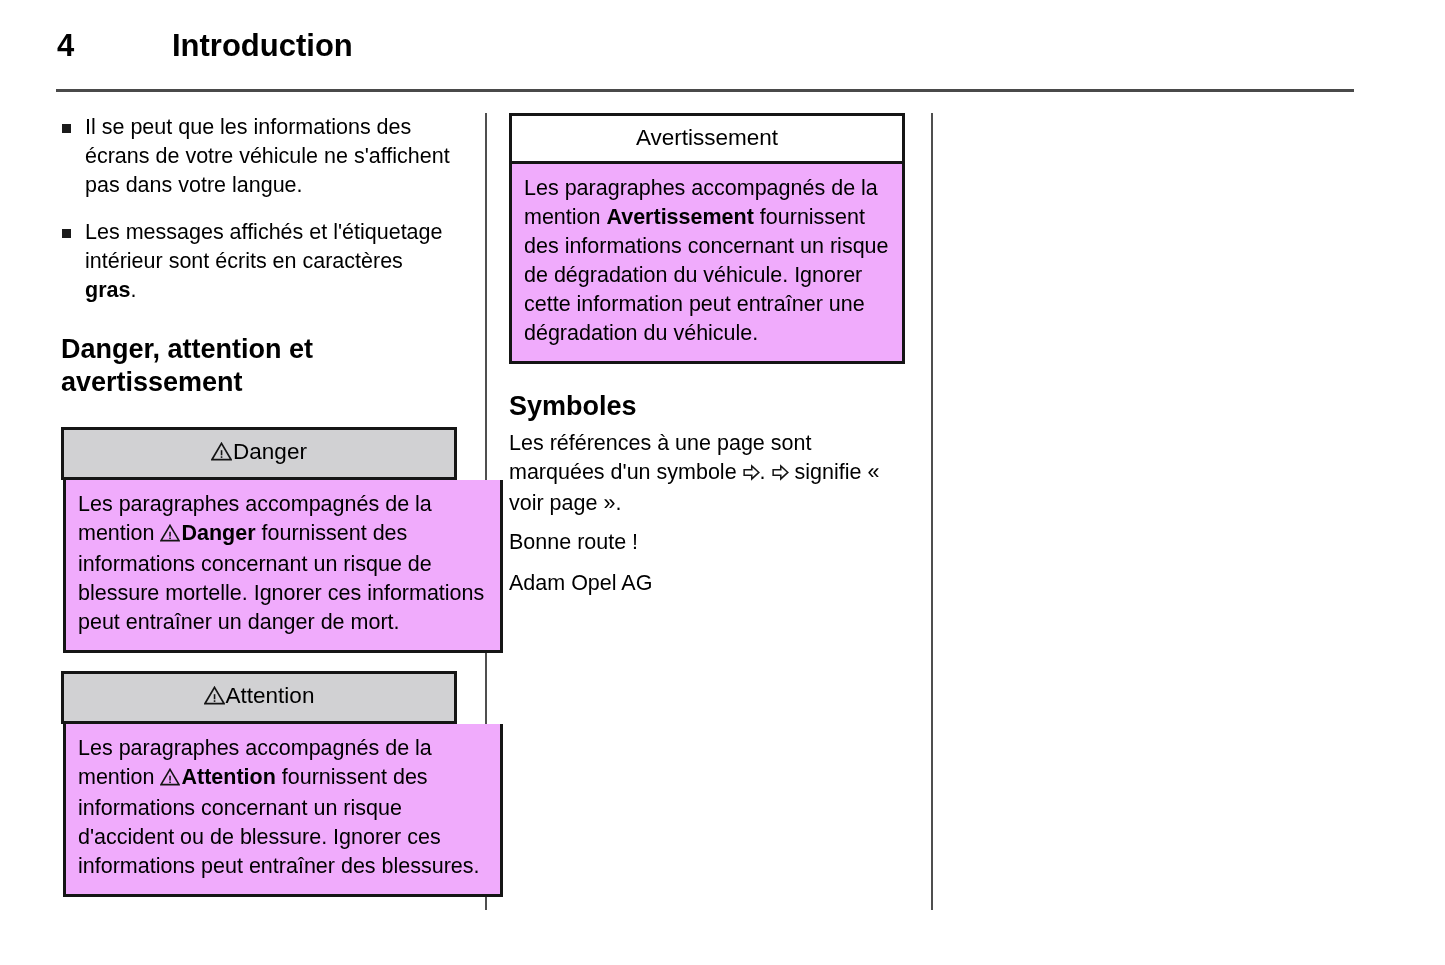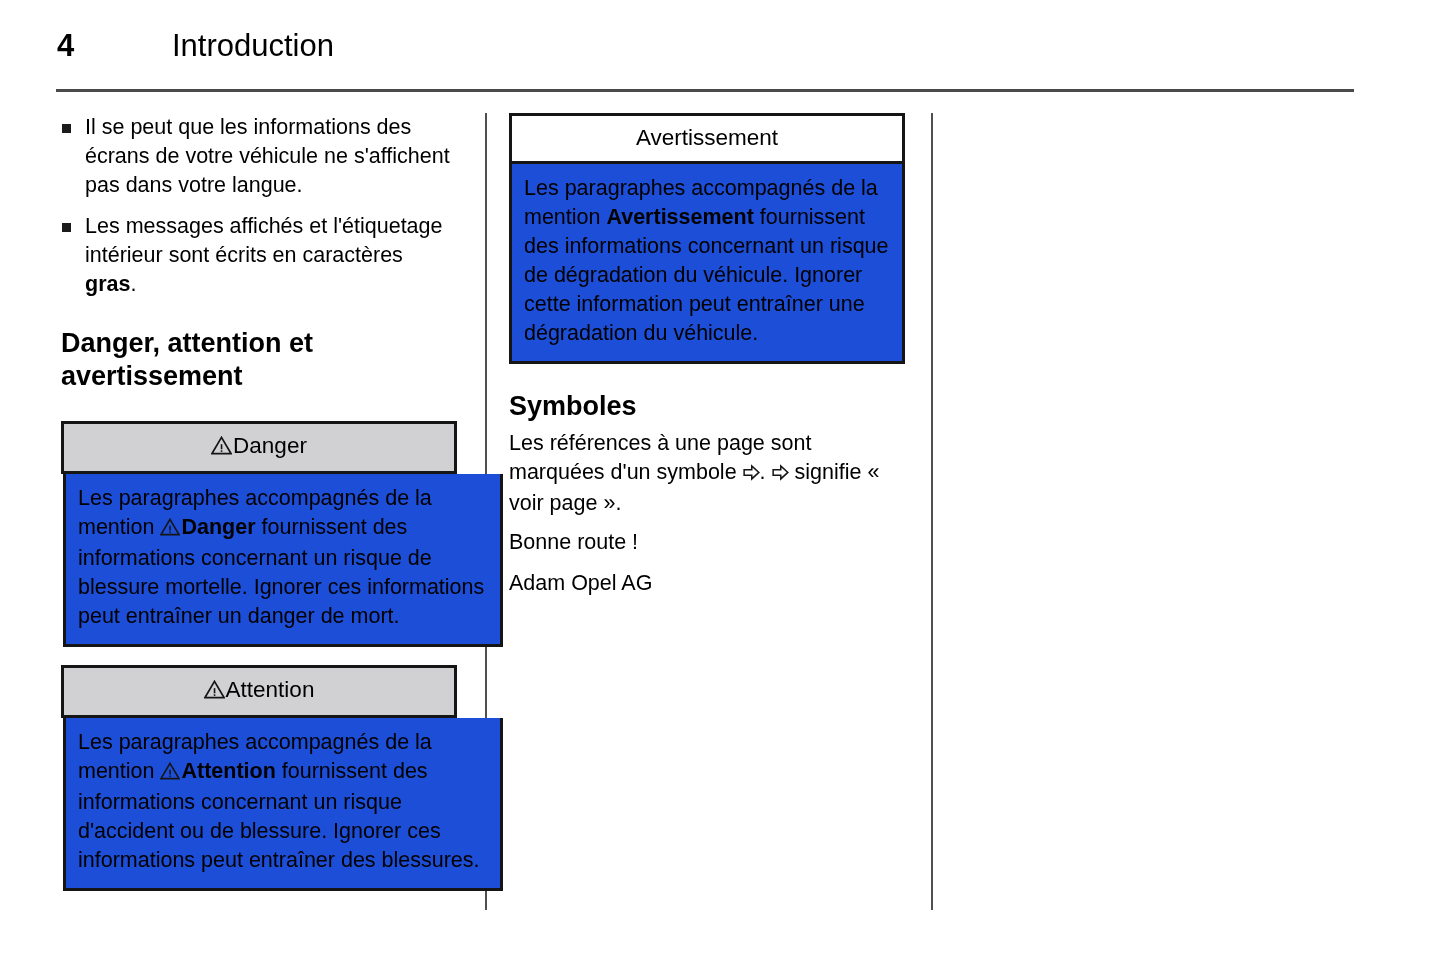--- a/index.html
+++ b/index.html
@@ -31,21 +31,21 @@
     font-size: 31px;
     font-weight: bold;
     letter-spacing: 0px;
     line-height: 38px;
   }
   .page-title {
     position: absolute;
     left: 172px;
     top: 27px;
     font-size: 31px;
-    font-weight: normal;
+    font-weight: bold;
     line-height: 38px;
   }
   .header-rule {
     position: absolute;
     left: 56px;
     top: 89px;
     width: 1298px;
     height: 3px;
     background: #4a4a4a;
   }
@@ -73,21 +73,21 @@
   .bullet-list {
     margin: 0;
     padding: 0;
     list-style: none;
   }
   .bullet-item {
     position: relative;
     padding-left: 24px;
     font-size: 21.5px;
     line-height: 29px;
-    margin-bottom: 12px;
+    margin-bottom: 18px;
   }
   .bullet-item:last-child { margin-bottom: 0; }
   .bullet-marker {
     position: absolute;
     left: 1px;
     top: 11px;
     width: 9px;
     height: 9px;
     background: #1b1b1b;
     display: block;
@@ -114,21 +114,21 @@
     font-size: 22.5px;
     line-height: 26px;
     padding: 9px 6px 10px 6px;
   }
   .notice-head.filled { background: #d1d1d3; }
   .notice-head.plain  { background: #ffffff; }
   .notice-body {
     border: 3px solid #151515;
     border-top: none;
     box-sizing: border-box;
-    background: #1d4ed8;
+    background: #f0abfc;
     font-size: 21.5px;
     line-height: 29px;
     padding: 10px 12px 13px 12px;
   }
   .notice-danger     { width: 396px; margin-top: 28px; }
   .notice-attention  { width: 396px; margin-top: 18px; }
   .notice-avert      { width: 396px; }
 
   
   .notice-danger .notice-body,

